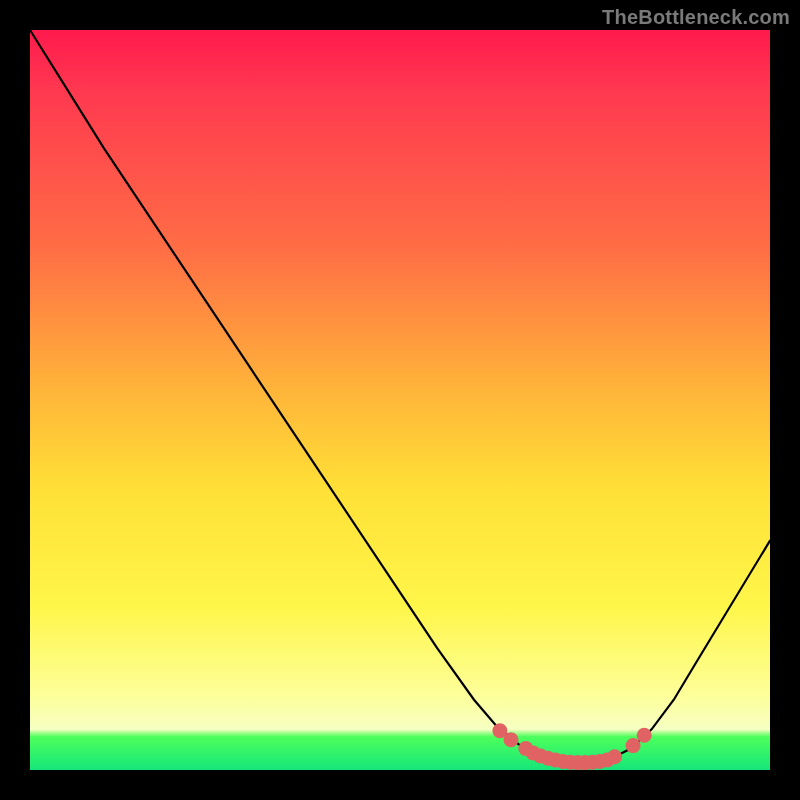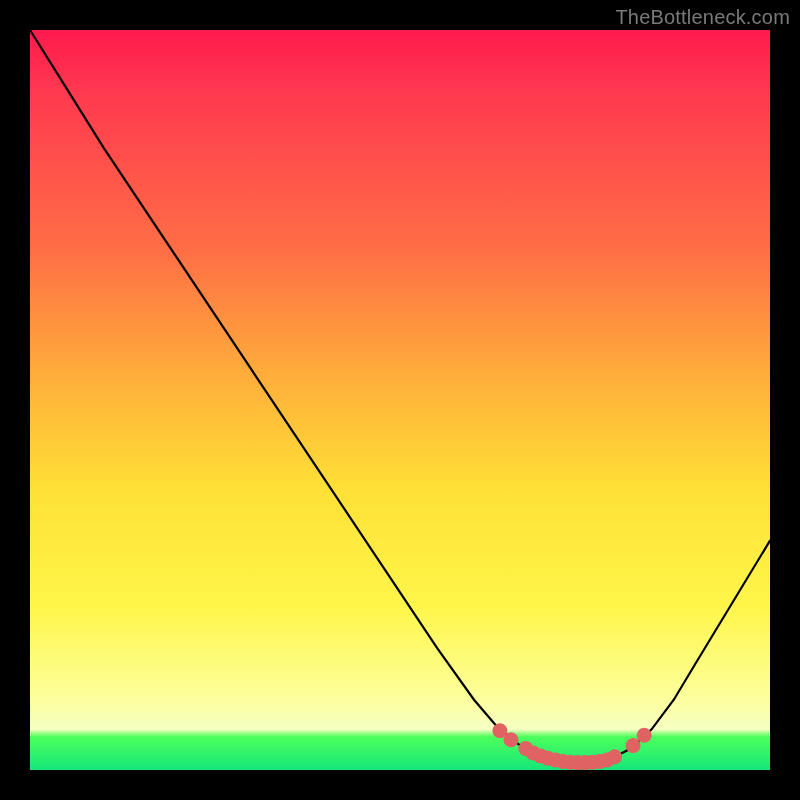--- a/index.html
+++ b/index.html
@@ -54,21 +54,21 @@
   }
   .dot {
     fill: #e06262; 
   }
   .watermark {
     position: absolute;
     top: 6px;
     right: 10px;
     color: #7a7a7a;
     font-size: 20px;
-    font-weight: 400;
+    font-weight: 700;
     letter-spacing: 0.2px;
     user-select: none;
   }
 </style>
 </head>
 <body>
 
 <div class="frame">
   <div class="gradient"></div>
   <svg class="overlay" viewBox="0 0 740 740">

